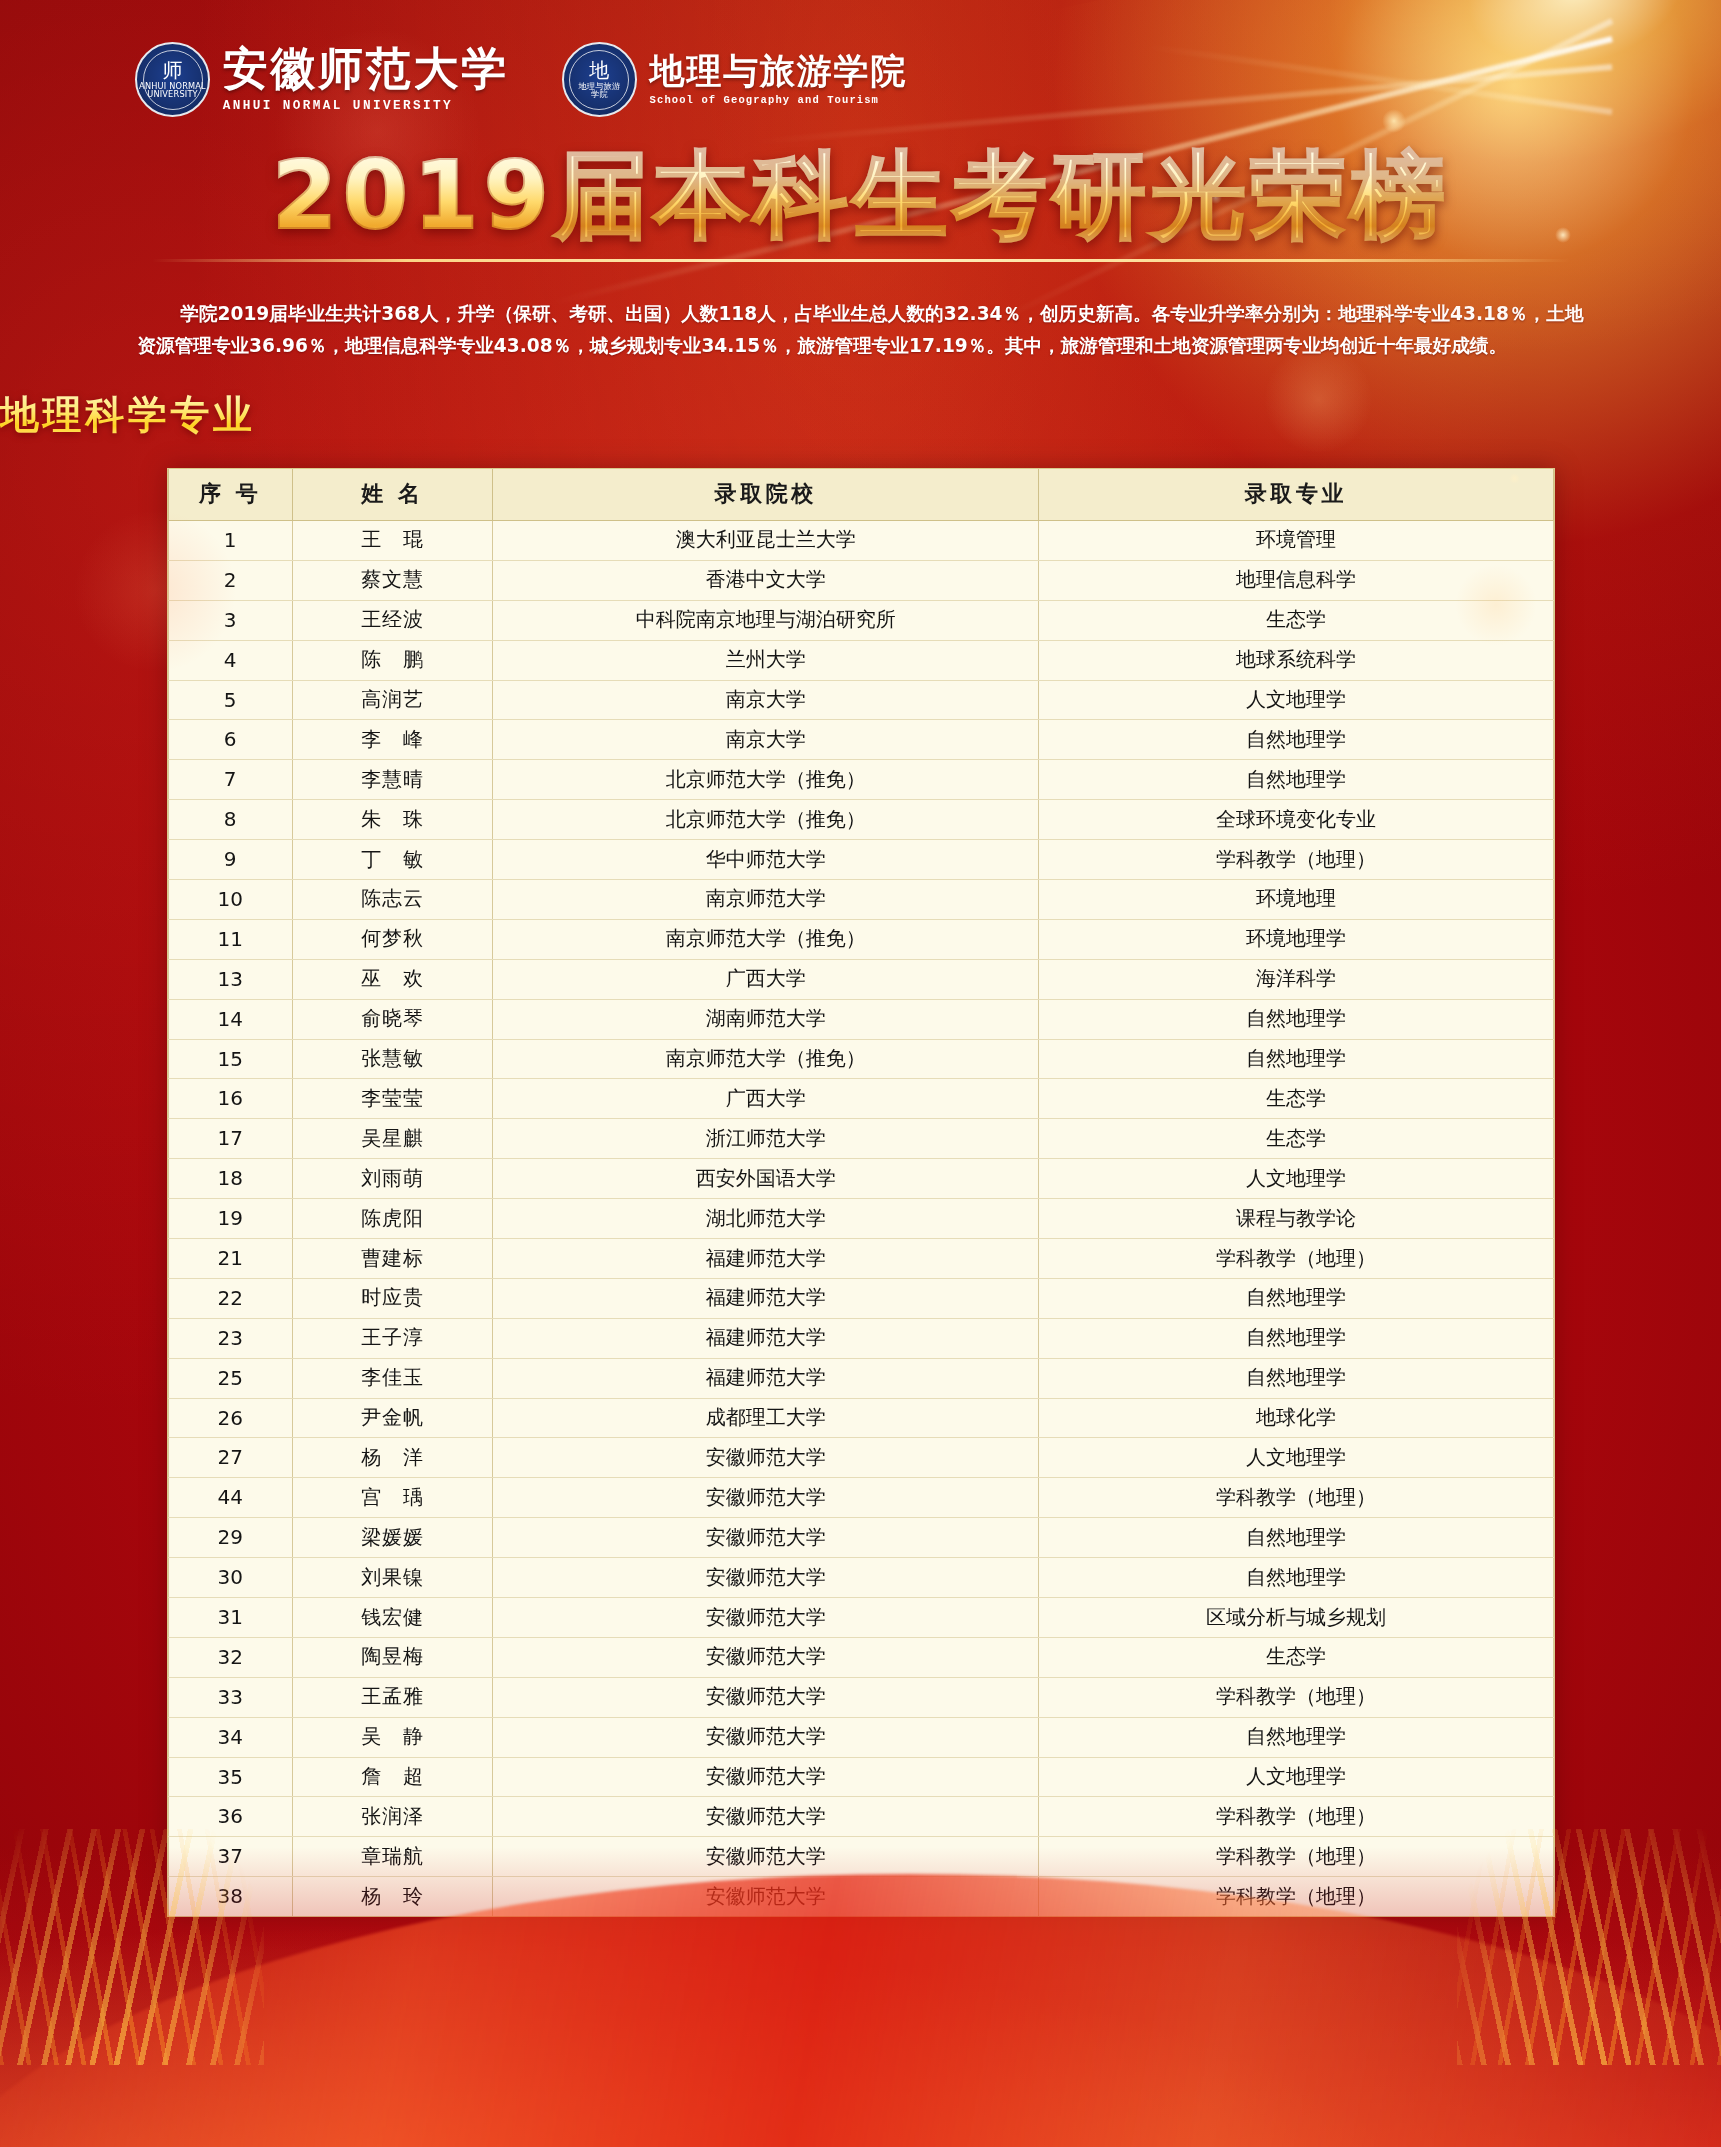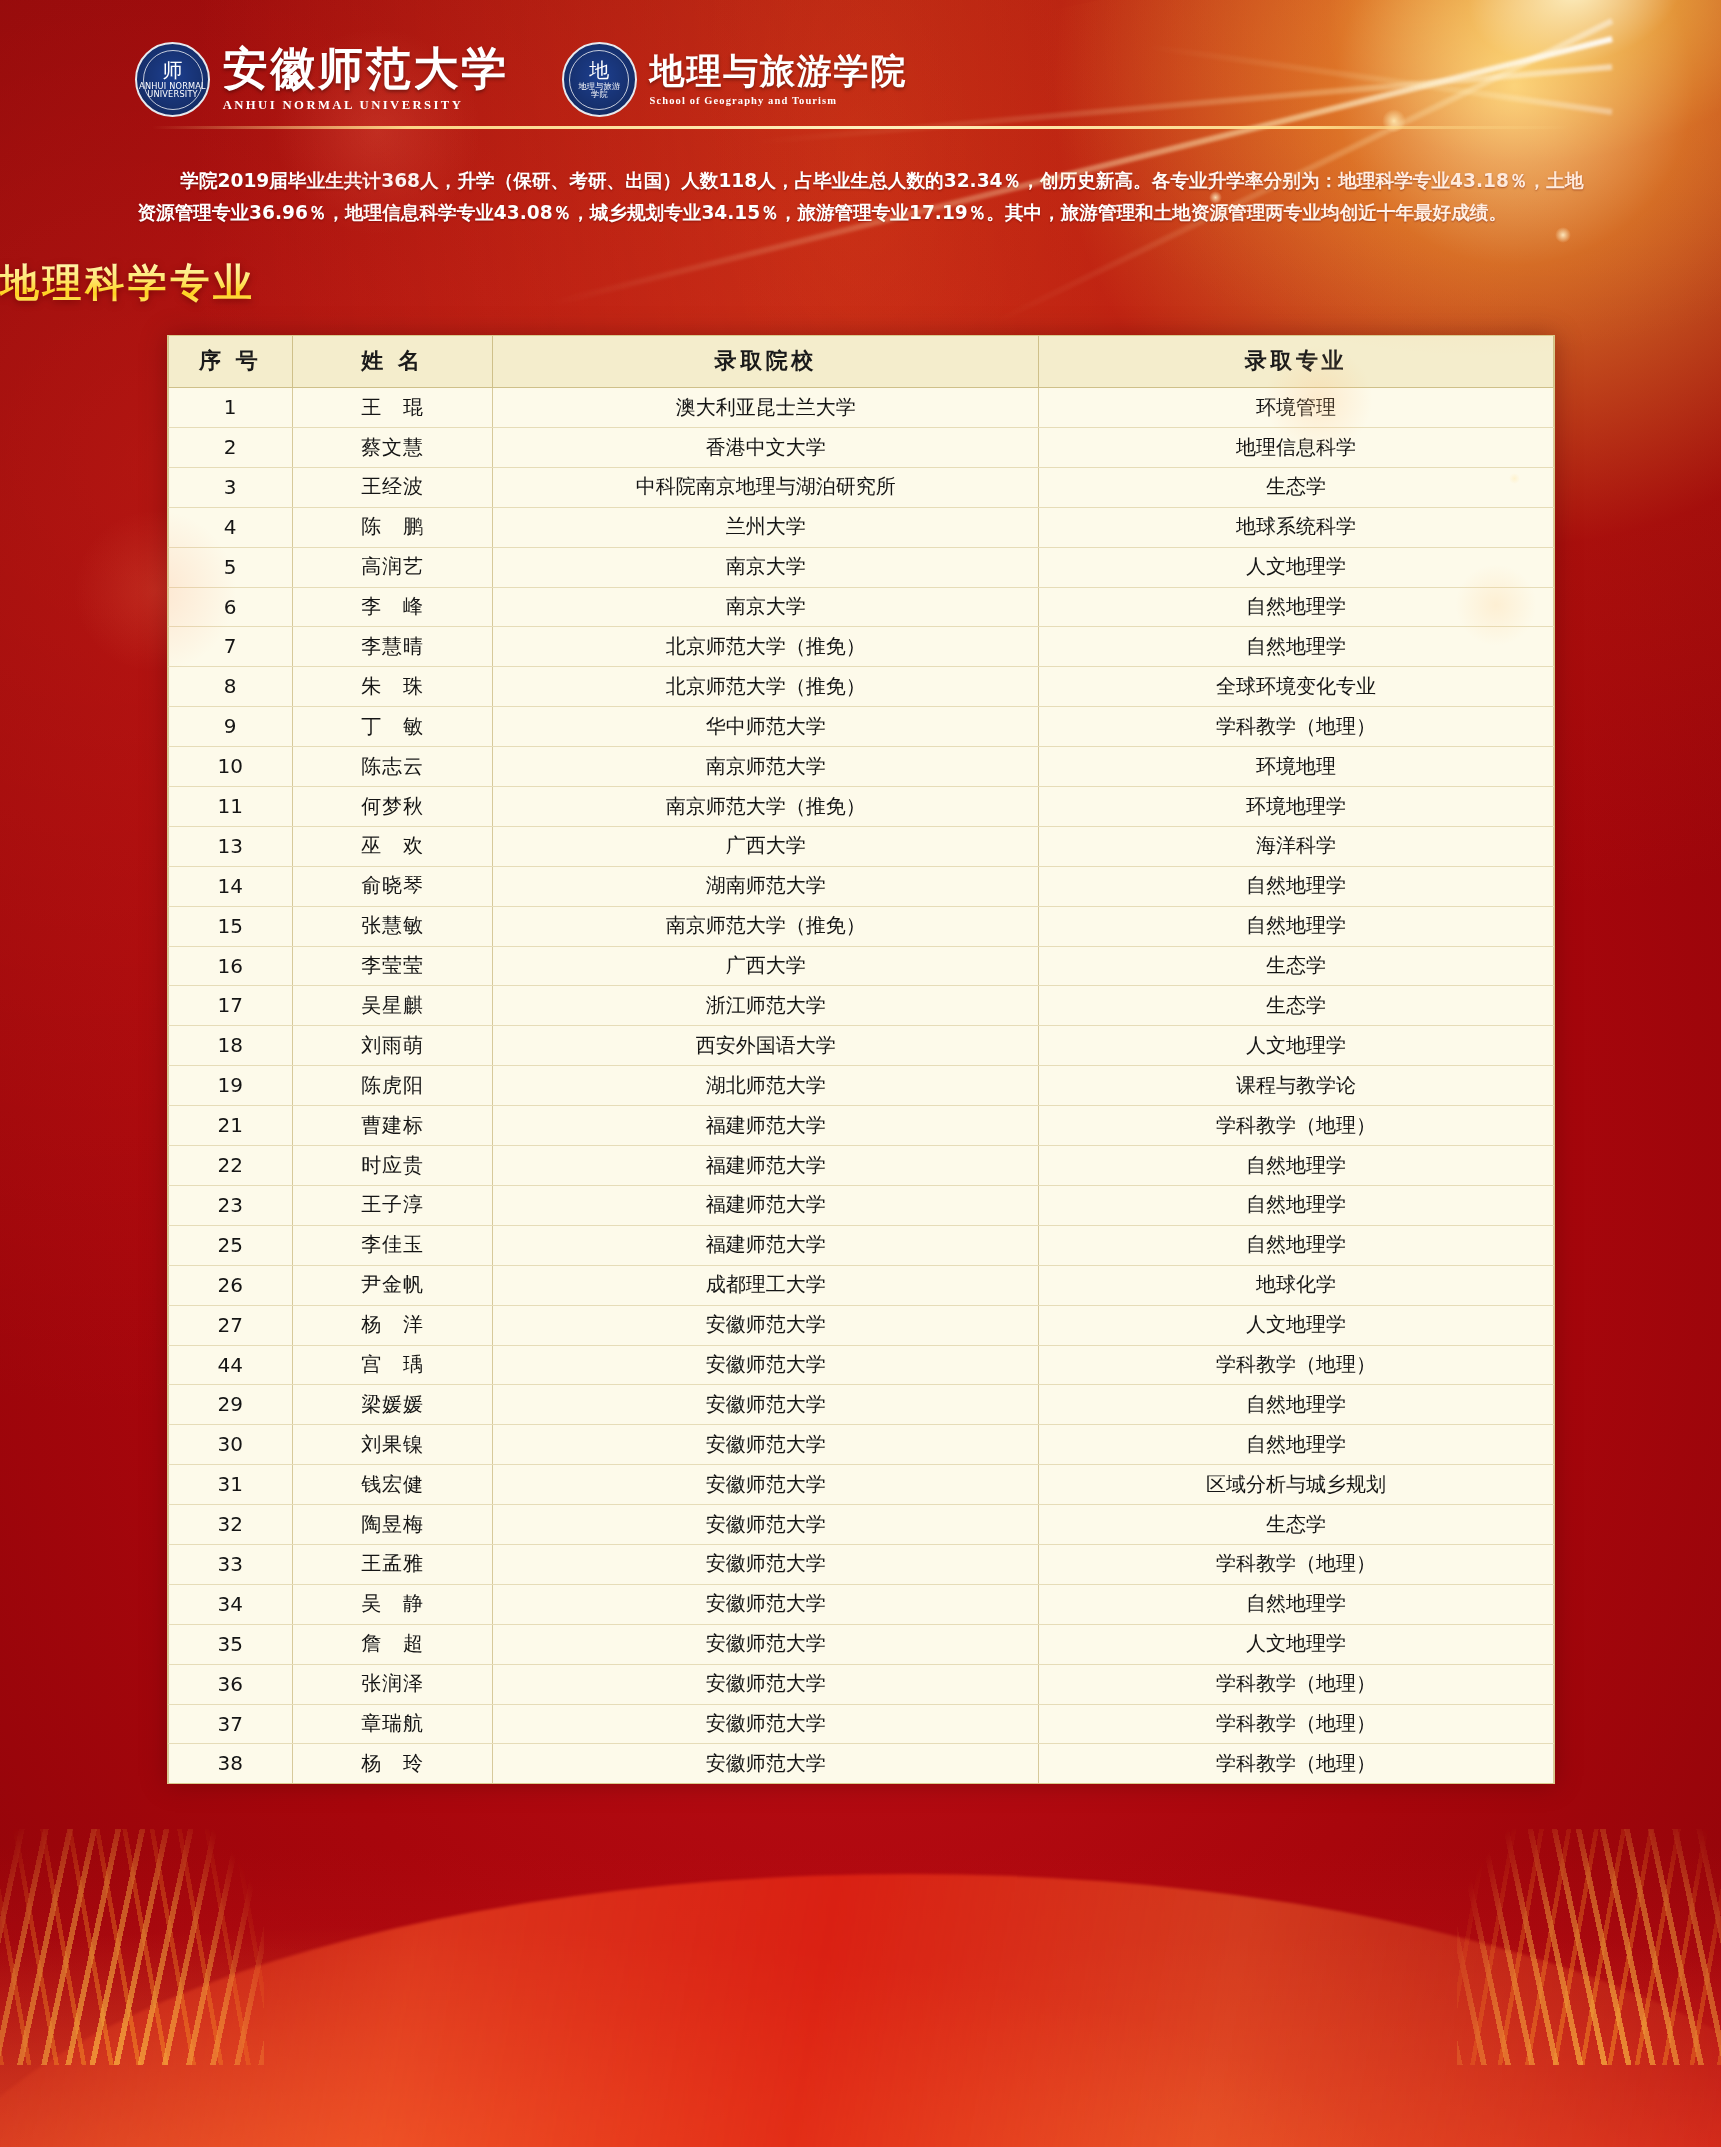--- a/index.html
+++ b/index.html
@@ -114,21 +114,21 @@
   .logo-cn {
     color: #fff; font-size: 45px; font-weight: 700; letter-spacing: 2.7px;
     font-family: "DejaVu Sans", "Liberation Sans", sans-serif;
     text-shadow: 0 1.8px 3.6px rgba(0,0,0,.35);
     line-height: 1.04;
   }
   .logo-cn.small { font-size: 35px; letter-spacing: 1.8px; }
   .logo-en {
     color: #fff; font-size: 12.7px; letter-spacing: 2.4px; font-weight: 700;
     margin-top: 5px;
-    font-family: Liberation Serif, serif;
+    font-family: Liberation Mono, monospace;
   }
   .logo-en.tiny { font-size: 10.5px; letter-spacing: 1.1px; }
 
   #main-title {
     margin-top: 23.6px;
     text-align: center;
     font-family: "DejaVu Sans", "Liberation Sans", sans-serif;
     font-size: 95px;
     font-weight: 700;
     letter-spacing: 4.5px;
@@ -267,20 +267,21 @@
           </div>
         </div>
         <div class="logo-text">
           <span class="logo-cn small">地理与旅游学院</span>
           <span class="logo-en tiny">School of Geography and Tourism</span>
         </div>
       </div>
 
     </div>
 
+    <div id="main-title">2019届本科生考研光荣榜</div>
     <div class="title-rule"></div>
   </div>
 
   <p id="intro">学院2019届毕业生共计368人，升学（保研、考研、出国）人数118人，占毕业生总人数的32.34％，创历史新高。各专业升学率分别为：地理科学专业43.18％，土地资源管理专业36.96％，地理信息科学专业43.08％，城乡规划专业34.15％，旅游管理专业17.19％。其中，旅游管理和土地资源管理两专业均创近十年最好成绩。</p>
 
   <div id="section-title">地理科学专业</div>
 
   <div id="table-wrap">
     <table>
       <thead>

